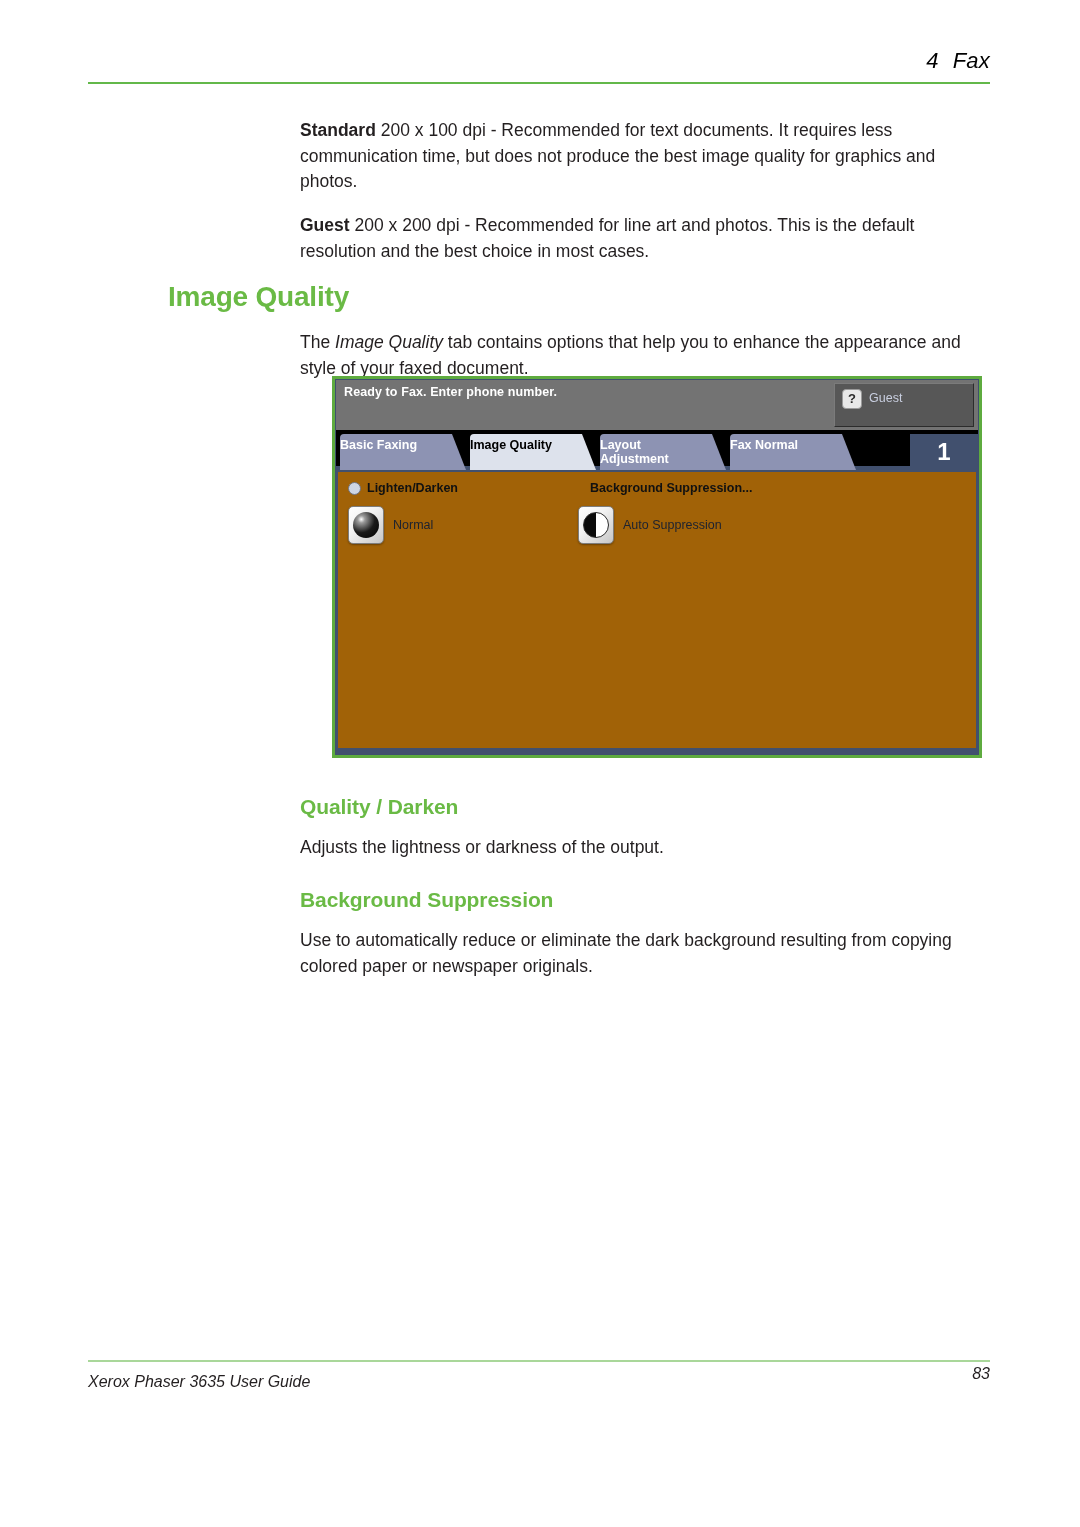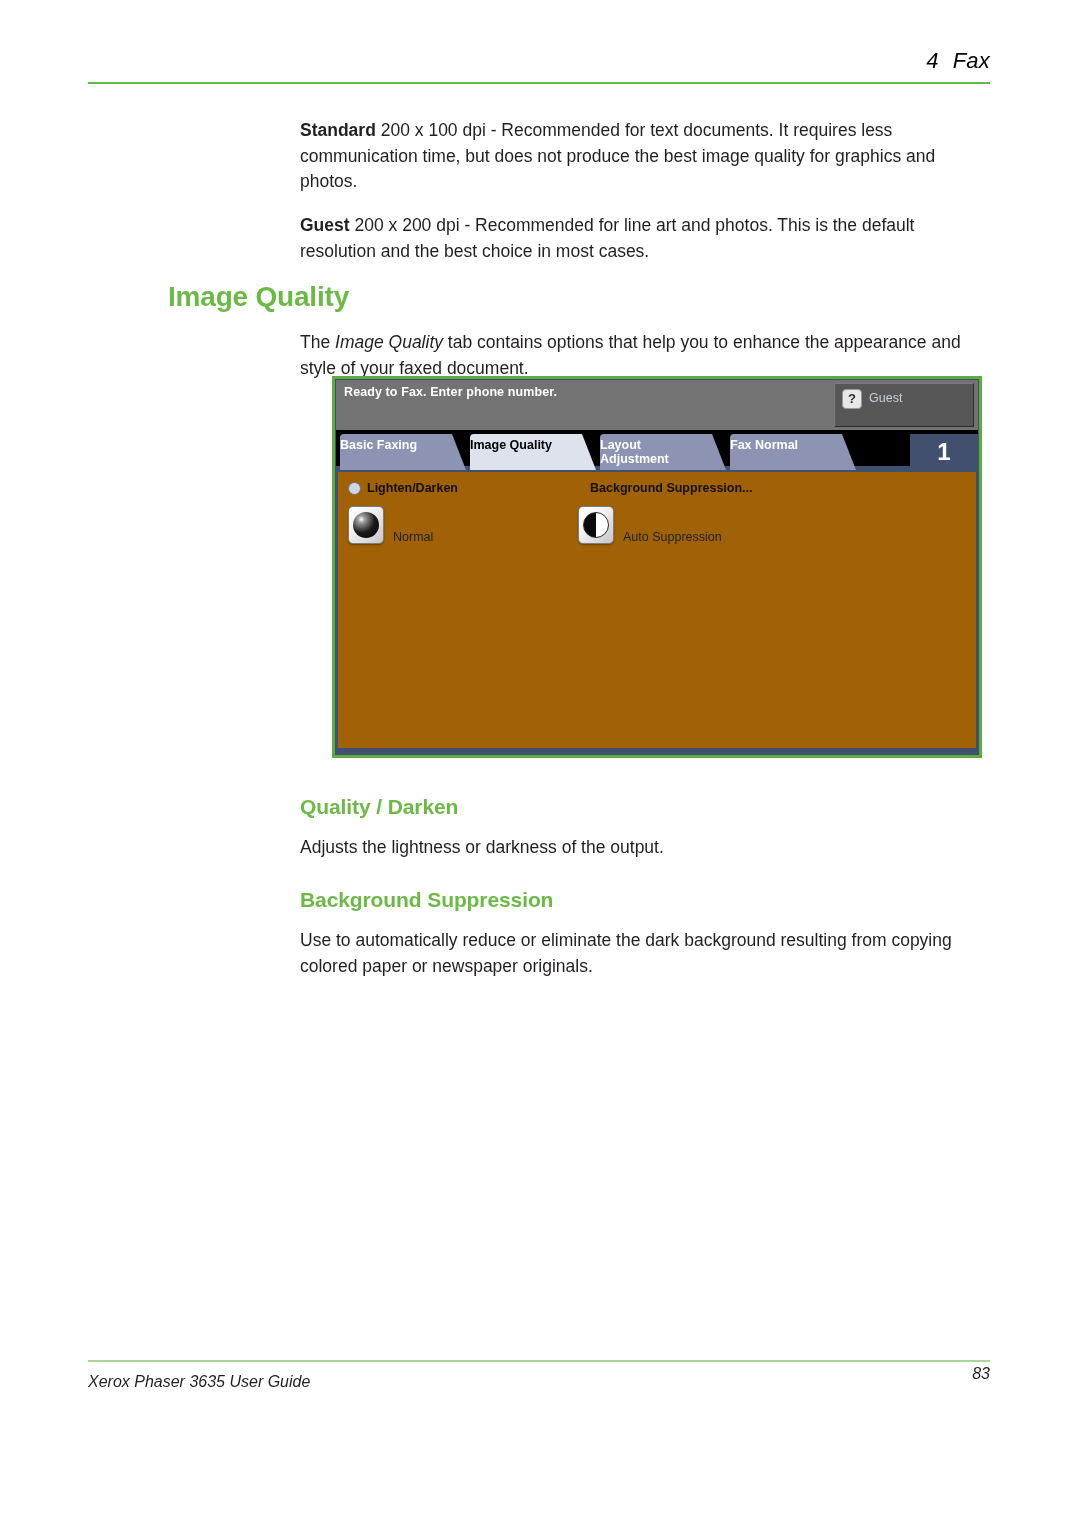--- a/index.html
+++ b/index.html
@@ -240,21 +240,21 @@
     border-radius: 50%;
     border: 1px solid #6f7484;
     background: #ced6e5;
     margin-right: 6px;
     flex: none;
   }
   .opt-header.no-radio { padding-left: 12px; }
 
   .opt-row {
     display: flex;
-    align-items: flex-end;
+    align-items: center;
     margin-top: 10px;
   }
   .icon-btn {
     width: 36px;
     height: 38px;
     border-radius: 5px;
     background: linear-gradient(135deg,#ffffff 0%,#f2f2f2 40%,#c6c6c6 100%);
     border: 1px solid #7d7d7d;
     box-shadow: 0 1px 2px rgba(0,0,0,.35);
     display: flex;

